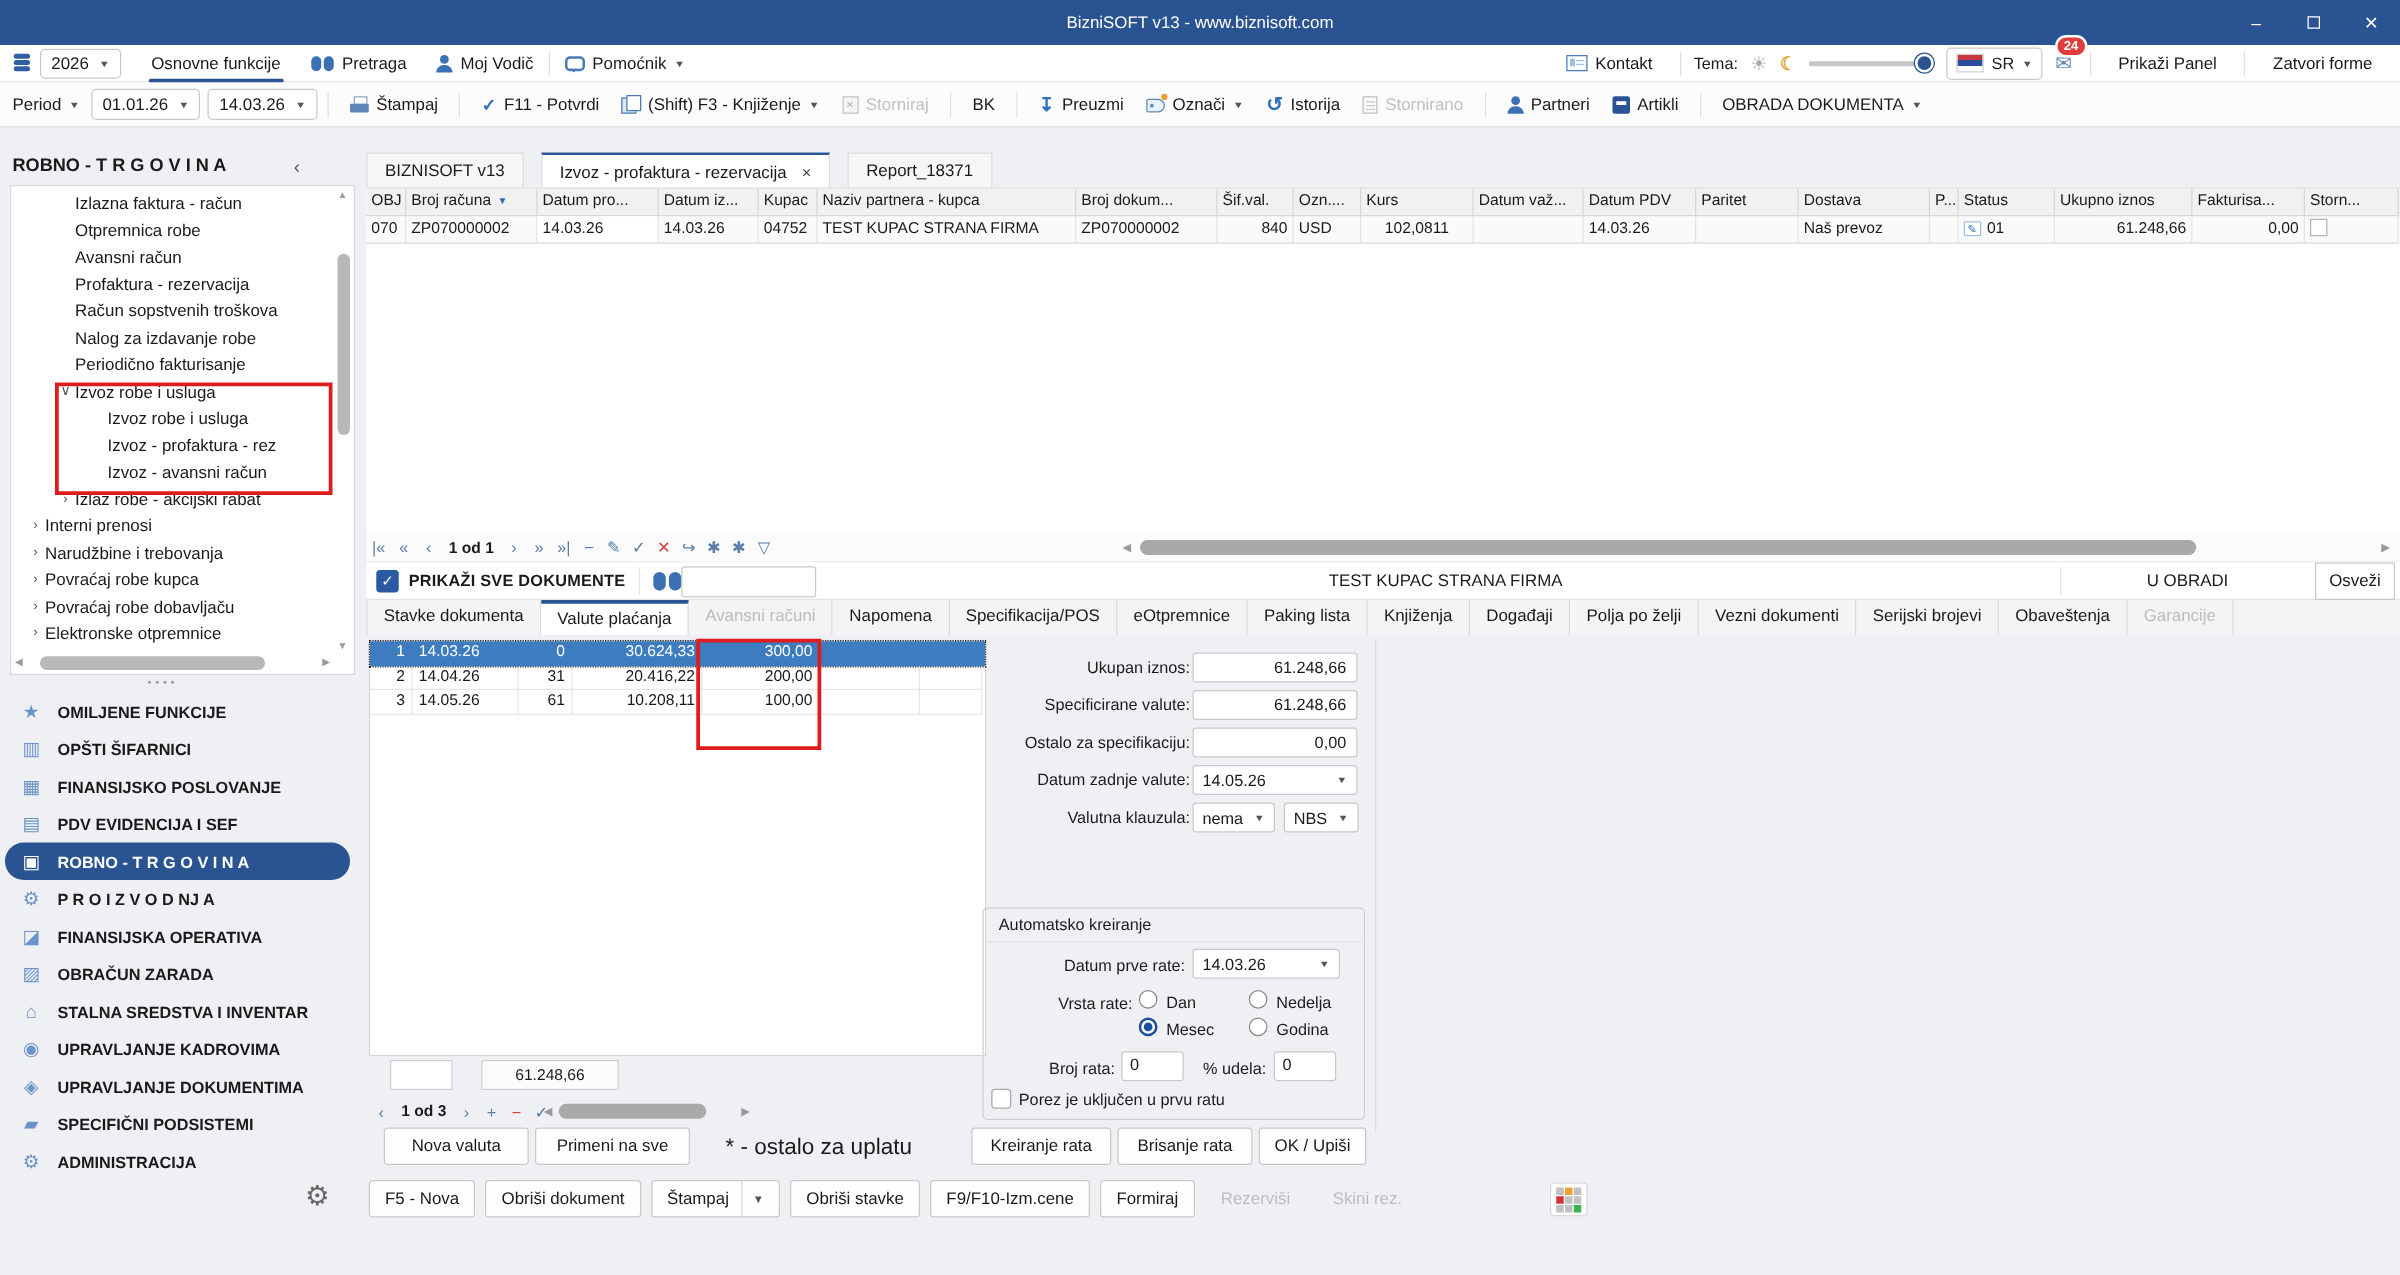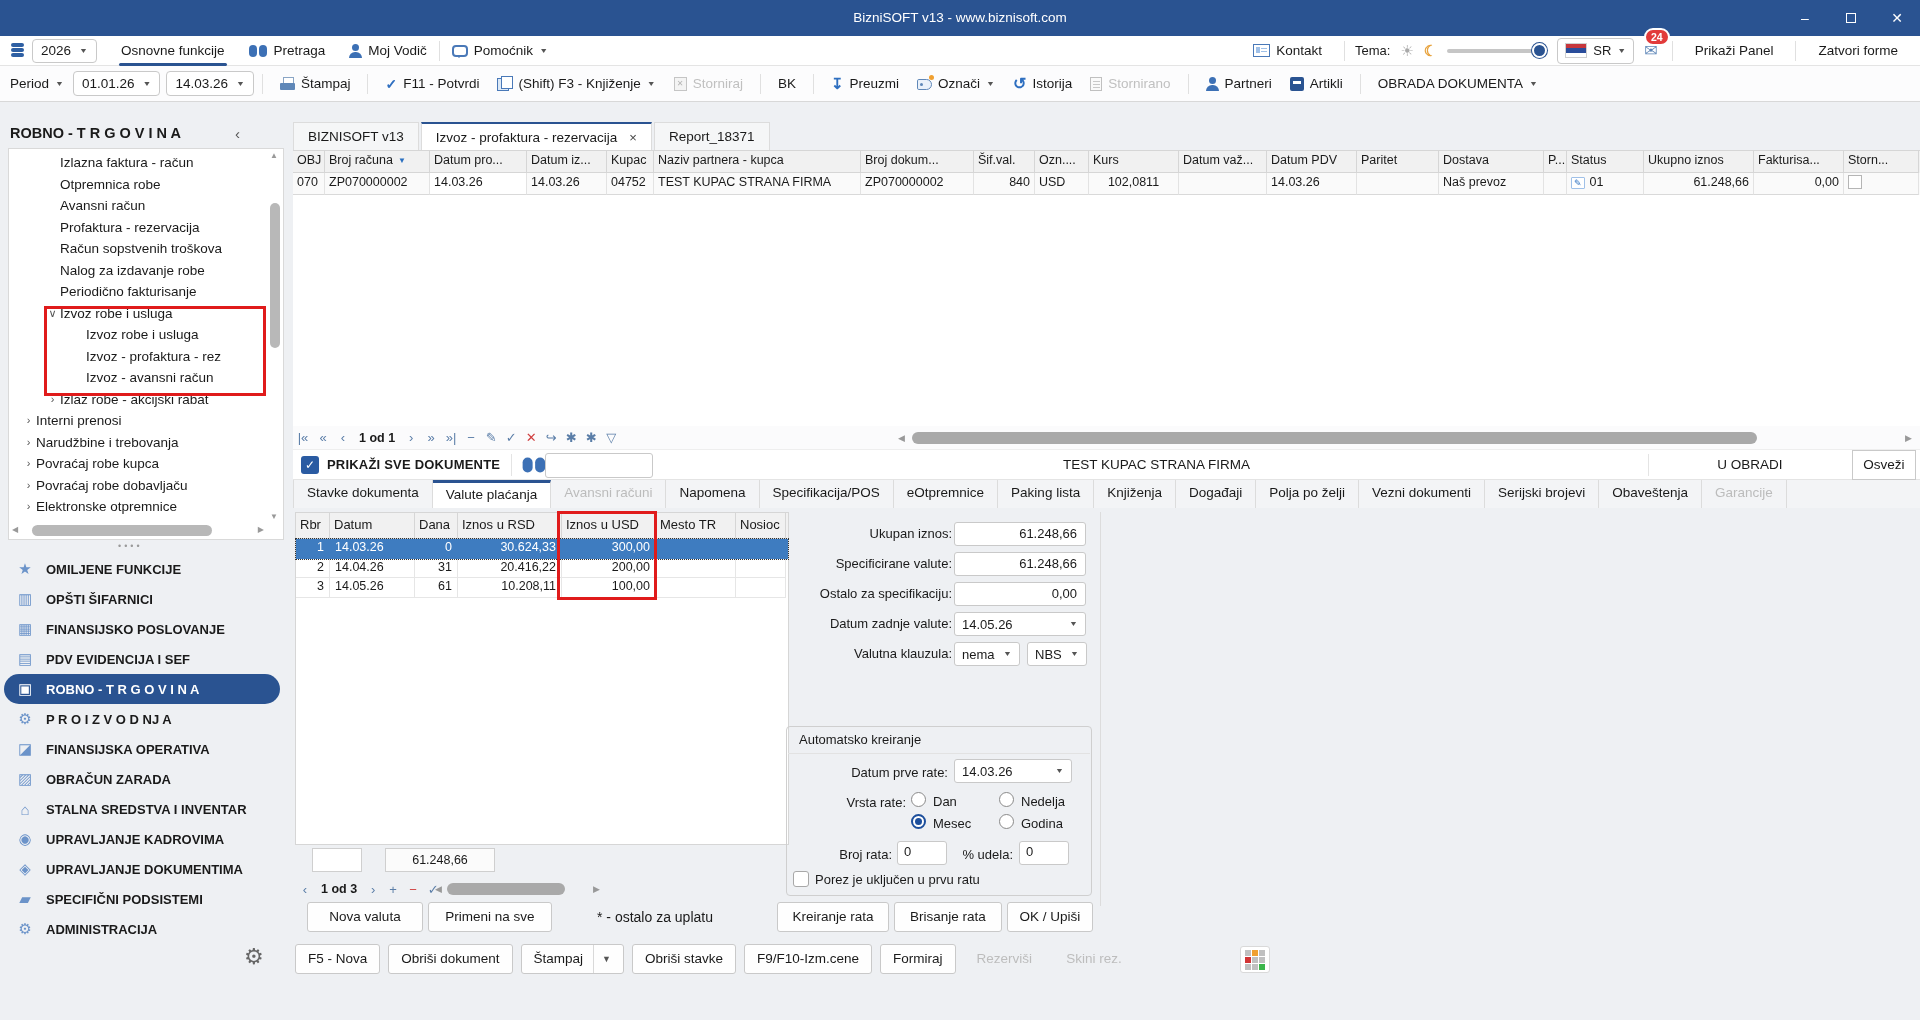--- a/index.html
+++ b/index.html
@@ -95,21 +95,21 @@
 .split-dots{position:absolute;left:118px;top:541px;color:#9a9a9a;font-size:9px;letter-spacing:3px}
 .modules{position:absolute;left:0;top:554px;width:288px}
 .mod{height:30px;display:flex;align-items:center;padding-left:14px;gap:10px}
 .mod .mico{width:22px;text-align:center;color:#6b93c9;font-size:15px;flex:none}
 .mod .mlabel{font-weight:bold;font-size:13px;white-space:nowrap}
 .mod.selected{background:#2a5391;border-radius:15px;margin:0 8px 0 4px;padding-left:10px}
 .mod.selected .mico,.mod.selected .mlabel{color:#fff}
 .sb-gear{position:absolute;left:244px;top:944px;font-size:22px;color:#666}
 
 
-.doc-tabs{position:absolute;left:293px;top:122px;height:28px;display:flex;gap:2px}
+.doc-tabs{position:absolute;left:293px;top:122px;height:28px;display:flex;gap:14px}
 .doc-tab{display:flex;align-items:center;padding:0 14px;background:#f5f6f7;border:1px solid #dcdcdc;border-bottom:none;font-size:13.5px;height:28px}
 .doc-tab.active{background:#fff;border-top:2px solid #2a5391}
 .doc-tab .close{display:none;margin-left:12px;color:#444;font-size:13px}
 .doc-tab.closable .close{display:inline}
 
 
 .doc-area{position:absolute;left:293px;top:150px;width:1627px;height:276px;background:#fff;border-top:1px solid #d6d6d6}
 .dg-head,.dg-row{display:flex;height:22px;font-size:12.5px}
 .dg-head{background:#f1f1f1}
 .dg-head .cell{border-right:1px solid #d6d6d6;border-bottom:1px solid #d6d6d6;padding:2px 4px 0;white-space:nowrap;overflow:hidden}
@@ -189,21 +189,21 @@
 .aglabel{position:absolute;text-align:right;font-size:13px}
 .radio{position:absolute;width:15px;height:15px;border:1px solid #8a8a8a;border-radius:50%;background:#fff}
 .radio.sel{border:2px solid #1d4f9c}
 .radio.sel::after{content:"";position:absolute;inset:2px;border-radius:50%;background:#1d4f9c}
 .rlabel{position:absolute;font-size:13px}
 .inbox{position:absolute;width:50px;height:24px;background:#fff;border:1px solid #c9c9c9;border-radius:3px;padding:2px 6px;font-size:13px}
 .cbx-empty{position:absolute;width:16px;height:16px;background:#fff;border:1px solid #a8a8a8;border-radius:3px}
 
 
 .btn{position:absolute;height:30px;background:#fefefe;border:1px solid #c9c9c9;border-radius:3px;text-align:center;line-height:28px;font-size:13.5px;white-space:nowrap}
-.note{position:absolute;height:30px;line-height:30px;text-align:center;font-size:14px}
+.note{position:absolute;height:30px;line-height:30px;text-align:center;font-size:18px}
 
 
 .bottom-row{position:absolute;left:295px;top:944px;display:flex;gap:8px}
 .bb{height:30px;background:#fefefe;border:1px solid #c9c9c9;border-radius:3px;line-height:28px;font-size:13.5px;padding:0 12px;white-space:nowrap;display:flex;align-items:center}
 .bb .bcaret{display:none}
 .bb.split .bcaret{display:inline-block;margin-left:10px;padding-left:8px;border-left:1px solid #d9d9d9;font-size:9px;color:#555;height:28px;line-height:28px}
 .bb.disabled{background:transparent;border-color:transparent;color:#bdbdbd}
 .legend-btn{position:absolute;left:1240px;top:946px;width:30px;height:27px;background:#fff;border:1px solid #d9d9d9;border-radius:3px;display:grid;grid-template-columns:repeat(3,6px);grid-auto-rows:6px;gap:1px;place-content:center}
 .legend-btn .sq{width:6px;height:6px}
 
@@ -611,29 +611,20 @@
       <div class="dtab"><span>Polja po želji</span></div>
       <div class="dtab"><span>Vezni dokumenti</span></div>
       <div class="dtab"><span>Serijski brojevi</span></div>
       <div class="dtab"><span>Obaveštenja</span></div>
       <div class="dtab disabled"><span>Garancije</span></div>
   </div>
 
   <div class="lower">
 
     <div class="vpanel">
-      <div class="vg-head">
-        <div class="cell" style="width: 34px;">Rbr</div>
-          <div class="cell" style="width: 85px;">Datum</div>
-          <div class="cell" style="width: 43px;">Dana</div>
-          <div class="cell" style="width: 104px;">Iznos u RSD</div>
-          <div class="cell" style="width: 94px;">Iznos u USD</div>
-          <div class="cell" style="width: 80px;">Mesto TR</div>
-          <div class="cell" style="width: 50px;">Nosioc</div>
-      </div>
       <div>
         <div class="vrow selected">
             <span class="c cw0">1</span>
             <span class="c cw1">14.03.26</span>
             <span class="c cw2">0</span>
             <span class="c cw3">30.624,33</span>
             <span class="c cw4">300,00</span>
             <span class="c cw5"></span>
             <span class="c cw6"></span>
           </div>

